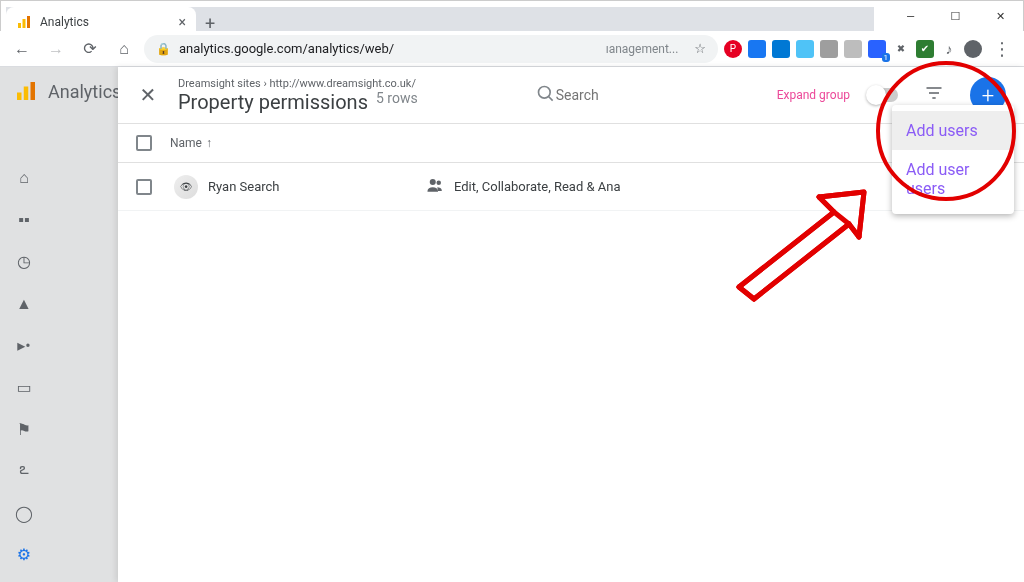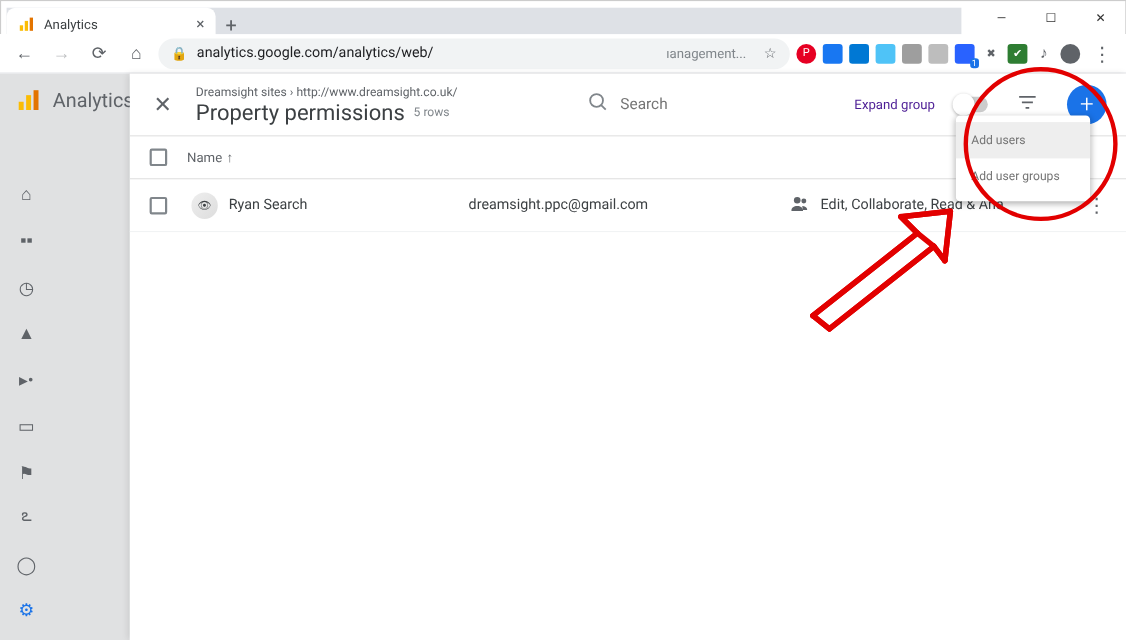--- a/index.html
+++ b/index.html
@@ -30,40 +30,40 @@
 .ga-tab-adm{color:#f57c00;border-bottom:3px solid #f57c00;padding-bottom:8px}
 .ga-nav{position:absolute;left:0;top:100px;width:48px;display:flex;flex-direction:column;align-items:center;gap:22px;color:#5f6368}
 .ga-nav .mi{width:20px;height:20px;display:flex;align-items:center;justify-content:center;font-size:16px}
 .ga-nav-bottom{position:absolute;left:0;bottom:18px;width:48px;display:flex;flex-direction:column;align-items:center;gap:22px;color:#5f6368}
 
 .panel{position:absolute;left:118px;right:0;top:0;bottom:0;background:#fff;box-shadow:-2px 0 6px rgba(0,0,0,0.1)}
 .panel-head{display:flex;align-items:center;height:56px;padding:0 18px;gap:18px}
 .close-x{font-size:20px;color:#5f6368;width:24px;text-align:center}
 .title-block{display:flex;flex-direction:column}
 .crumbs{font-size:11px;color:#5f6368}
-.page-title{font-size:20px;color:#3c4043;display:flex;align-items:center;gap:8px}
-.row-count{font-size:11px;color:#80868b}
-.search-wrap{margin-left:100px;flex:1;display:flex;align-items:center;gap:10px;color:#80868b;font-size:14px}
-.exp-label{font-size:12px;color:#4c1d95}
+.page-title{font-size:20px;color:#3c4043;display:flex;align-items:flex-start;gap:8px}
+.row-count{font-size:14px;color:#80868b}
+.search-wrap{margin-left:100px;flex:1;display:flex;align-items:center;color:#80868b;font-size:14px}
+.exp-label{font-size:12px;color:#ec4899}
 .toggle{width:30px;height:14px;background:#ccc;border-radius:7px;position:relative}
 .toggle::after{content:"";position:absolute;left:-2px;top:-3px;width:20px;height:20px;background:#fff;border-radius:50%;box-shadow:0 1px 3px rgba(0,0,0,0.3)}
 .filter-btn{color:#5f6368;font-size:18px;width:36px;text-align:center}
 .add-fab{width:36px;height:36px;background:#1a73e8;border-radius:50%;display:flex;align-items:center;justify-content:center;color:#fff;font-size:22px;font-weight:300}
 
 .tbl-head{display:flex;align-items:center;height:40px;padding:0 18px;gap:18px;border-top:1px solid #e0e0e0;border-bottom:1px solid #e0e0e0;font-size:12px;color:#5f6368}
 .cb{width:16px;height:16px;border:2px solid #80868b;border-radius:2px}
 .col-name{width:230px;display:flex;align-items:center;gap:4px}
 .col-email{width:270px}
 .col-perm{flex:1;display:flex;align-items:center;gap:4px}
 .tbl-row{display:flex;align-items:center;height:48px;padding:0 18px;gap:22px;border-bottom:1px solid #f1f3f4;font-size:13px;color:#3c4043}
 .avatar{width:24px;height:24px;border-radius:50%;background:linear-gradient(135deg,#eee,#ddd);display:flex;align-items:center;justify-content:center;font-size:10px;margin-right:6px}
 .perm-icon{margin-right:6px;color:#5f6368}
 .row-menu{color:#5f6368;font-size:18px}
 
-.dropdown{position:absolute;top:38px;right:33px;width:122px;background:#fff;box-shadow:0 2px 6px rgba(0,0,0,0.3);border-radius:4px;padding:6px 0;font-size:11px;color:#737373}
+.dropdown{position:absolute;top:38px;right:10px;width:122px;background:#fff;box-shadow:0 2px 6px rgba(0,0,0,0.3);border-radius:4px;padding:6px 0;font-size:16px;color:#8b5cf6}
 .dd-item{padding:10px 14px}
 .dd-item.active{background:#eeeeee}
 
 .anno-circle{position:absolute;top:-6px;right:8px;width:140px;height:140px;border:4px solid #e20000;border-radius:50%;pointer-events:none}
 .anno-arrow{position:absolute;top:120px;right:140px;pointer-events:none}
 .bg-dim{position:absolute;left:0;top:0;width:118px;bottom:0;background:#f1f3f4}
 </style>
 </head>
 <body>
 
@@ -171,38 +171,37 @@
       <div class="filter-btn">
         <svg width="20" height="20" viewBox="0 0 24 24" fill="#5f6368">
             <path d="M3 5h18v2H3zm3 6h12v2H6zm4 6h4v2h-4z"></path>
           </svg>
       </div>
       <div class="add-fab">+</div>
     </div>
 
     <div class="dropdown">
       <div class="dd-item active">Add users</div>
-      <div class="dd-item">Add user groups</div>
+      <div class="dd-item">Add user users</div>
     </div>
 
     <div class="tbl-head">
       <div class="cb"></div>
       <div class="col-name">
         <span>Name</span>
         <span>↑</span>
       </div>
     </div>
 
     <div class="tbl-row">
       <div class="cb"></div>
       <div class="col-name" style="display:flex;align-items:center">
         <span class="avatar">👁</span>
         <span>Ryan Search</span>
       </div>
-      <div class="col-email">dreamsight.ppc@gmail.com</div>
       <div class="col-perm">
         <span class="perm-icon">
           <svg width="18" height="18" viewBox="0 0 24 24" fill="#5f6368">
               <circle cx="9" cy="8" r="4"></circle>
               <path d="M2 20c0-3 3-5 7-5s7 2 7 5v1H2z"></path>
               <circle cx="17" cy="9" r="3"></circle>
               <path d="M15 15c3 0 6 1.5 6 4v1h-5"></path>
             </svg>
         </span>
         <span>Edit, Collaborate, Read &amp; Ana</span>

